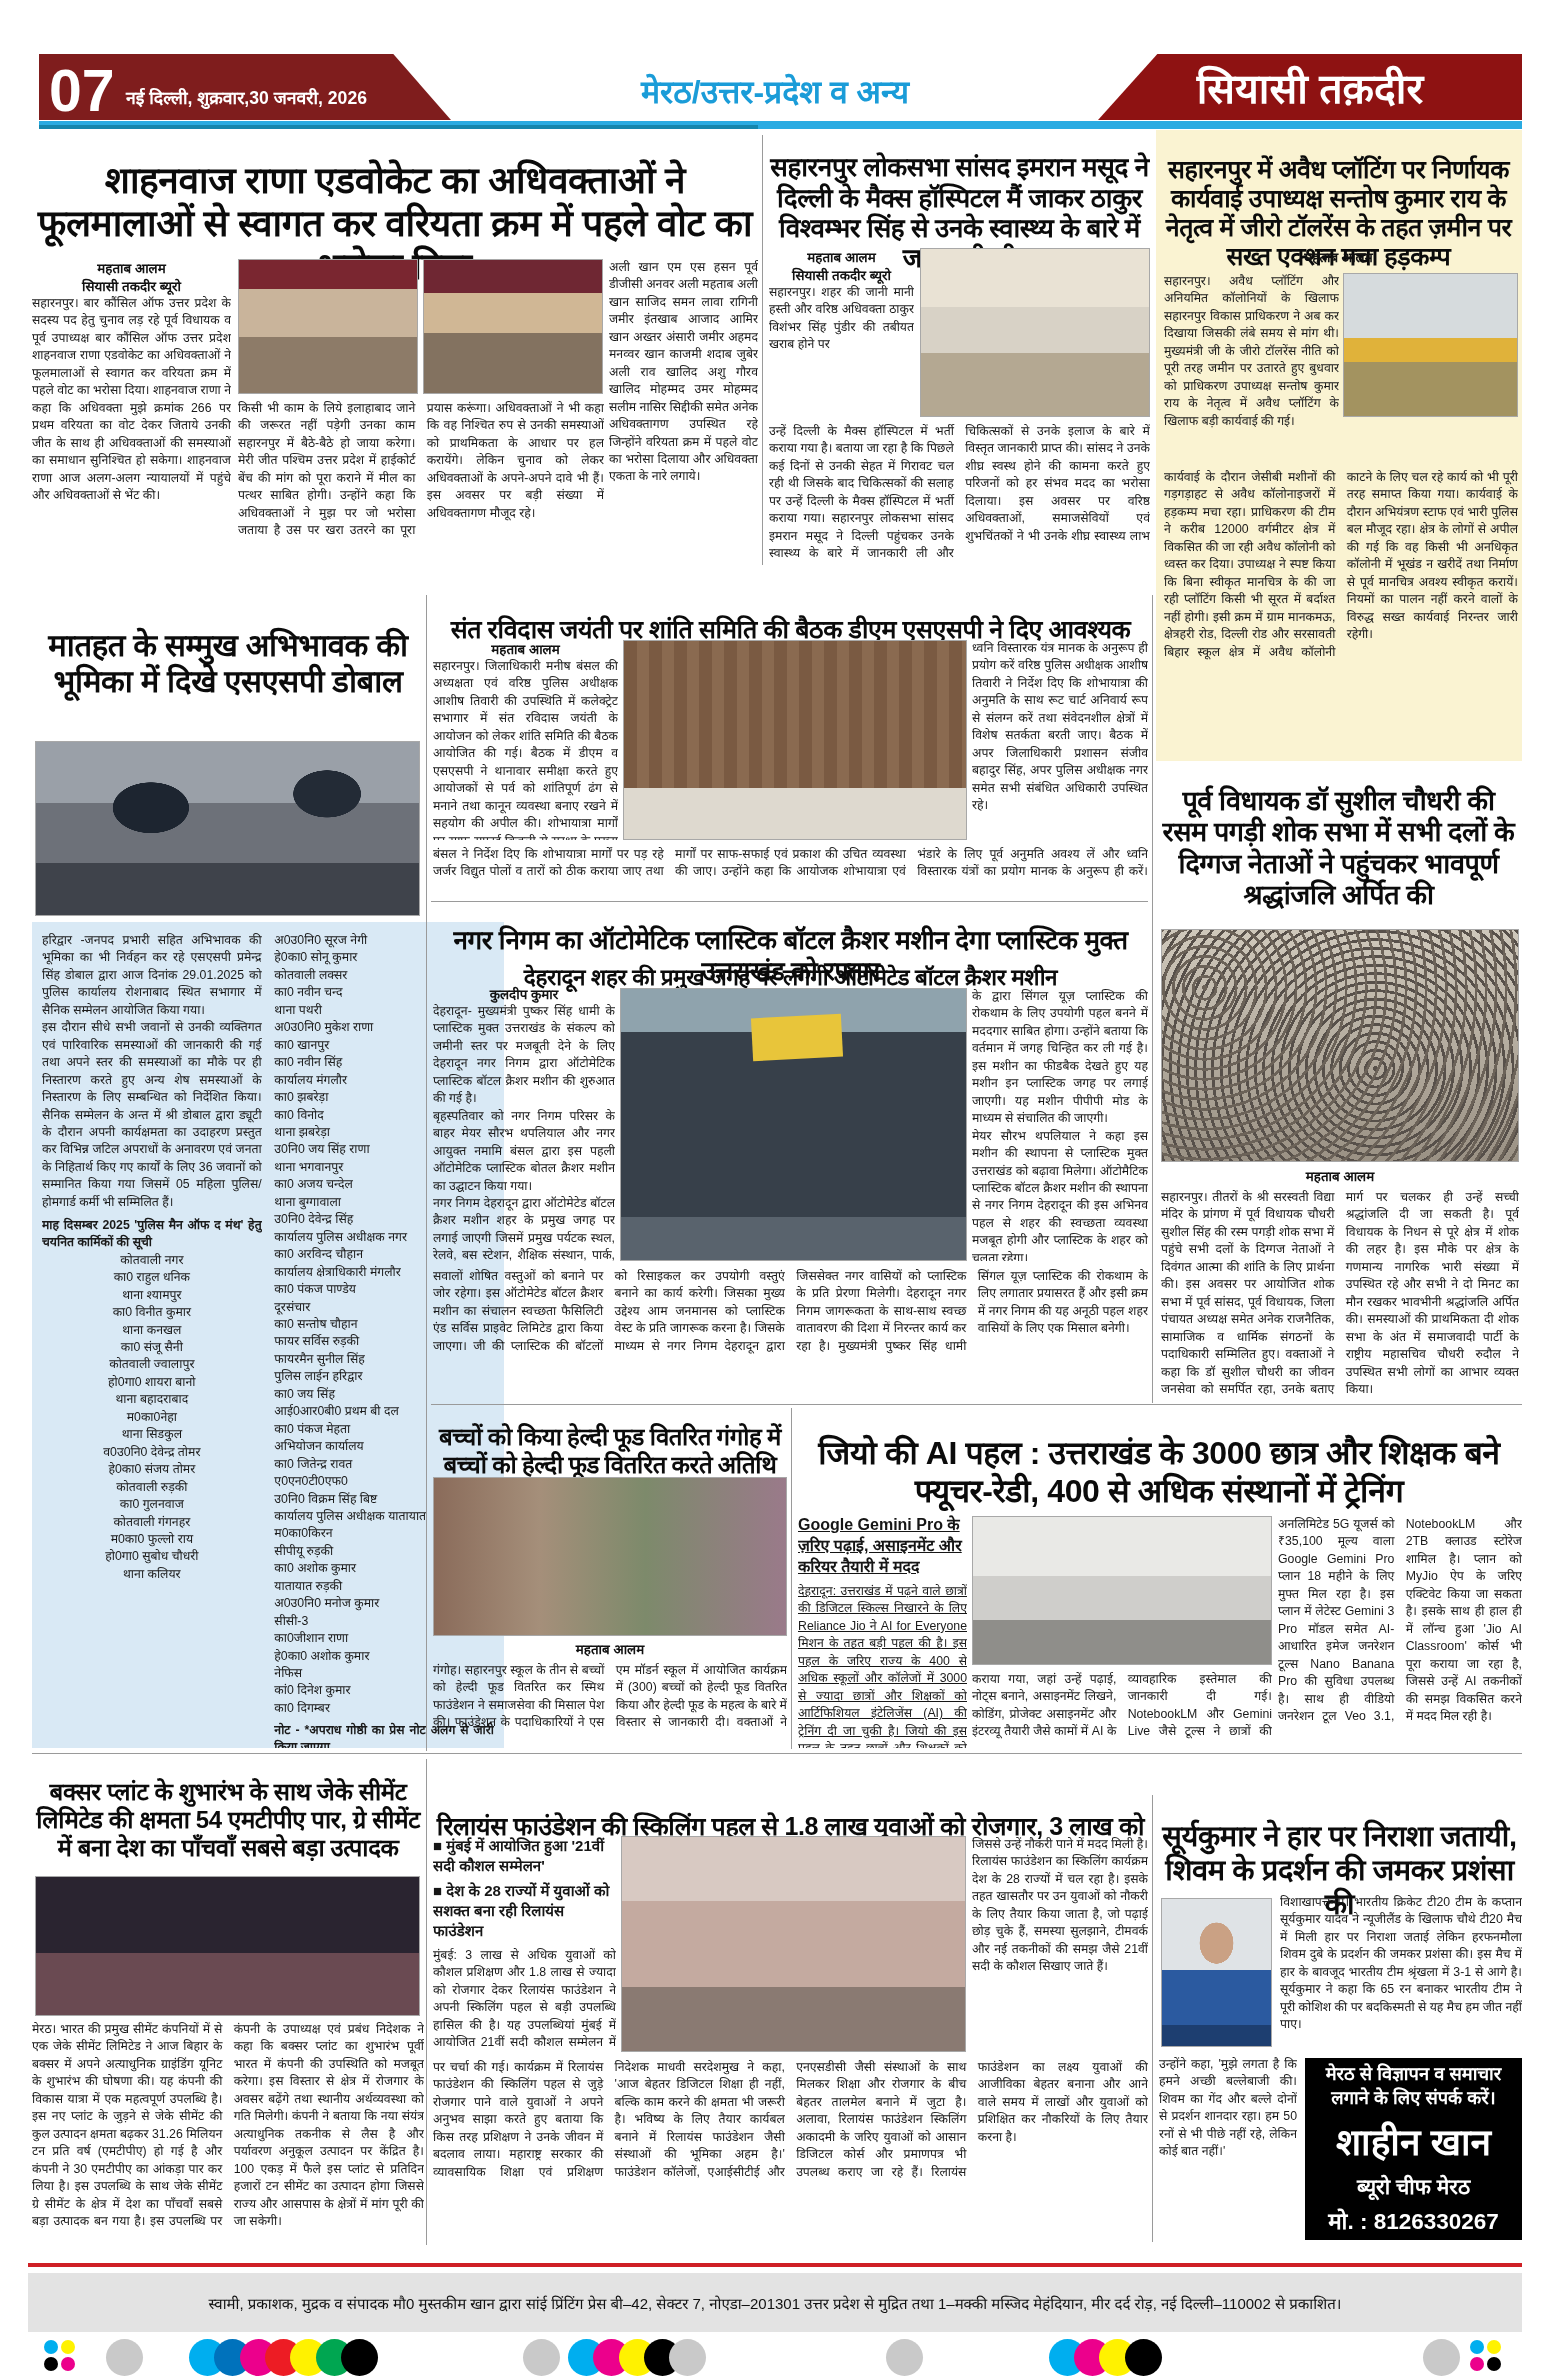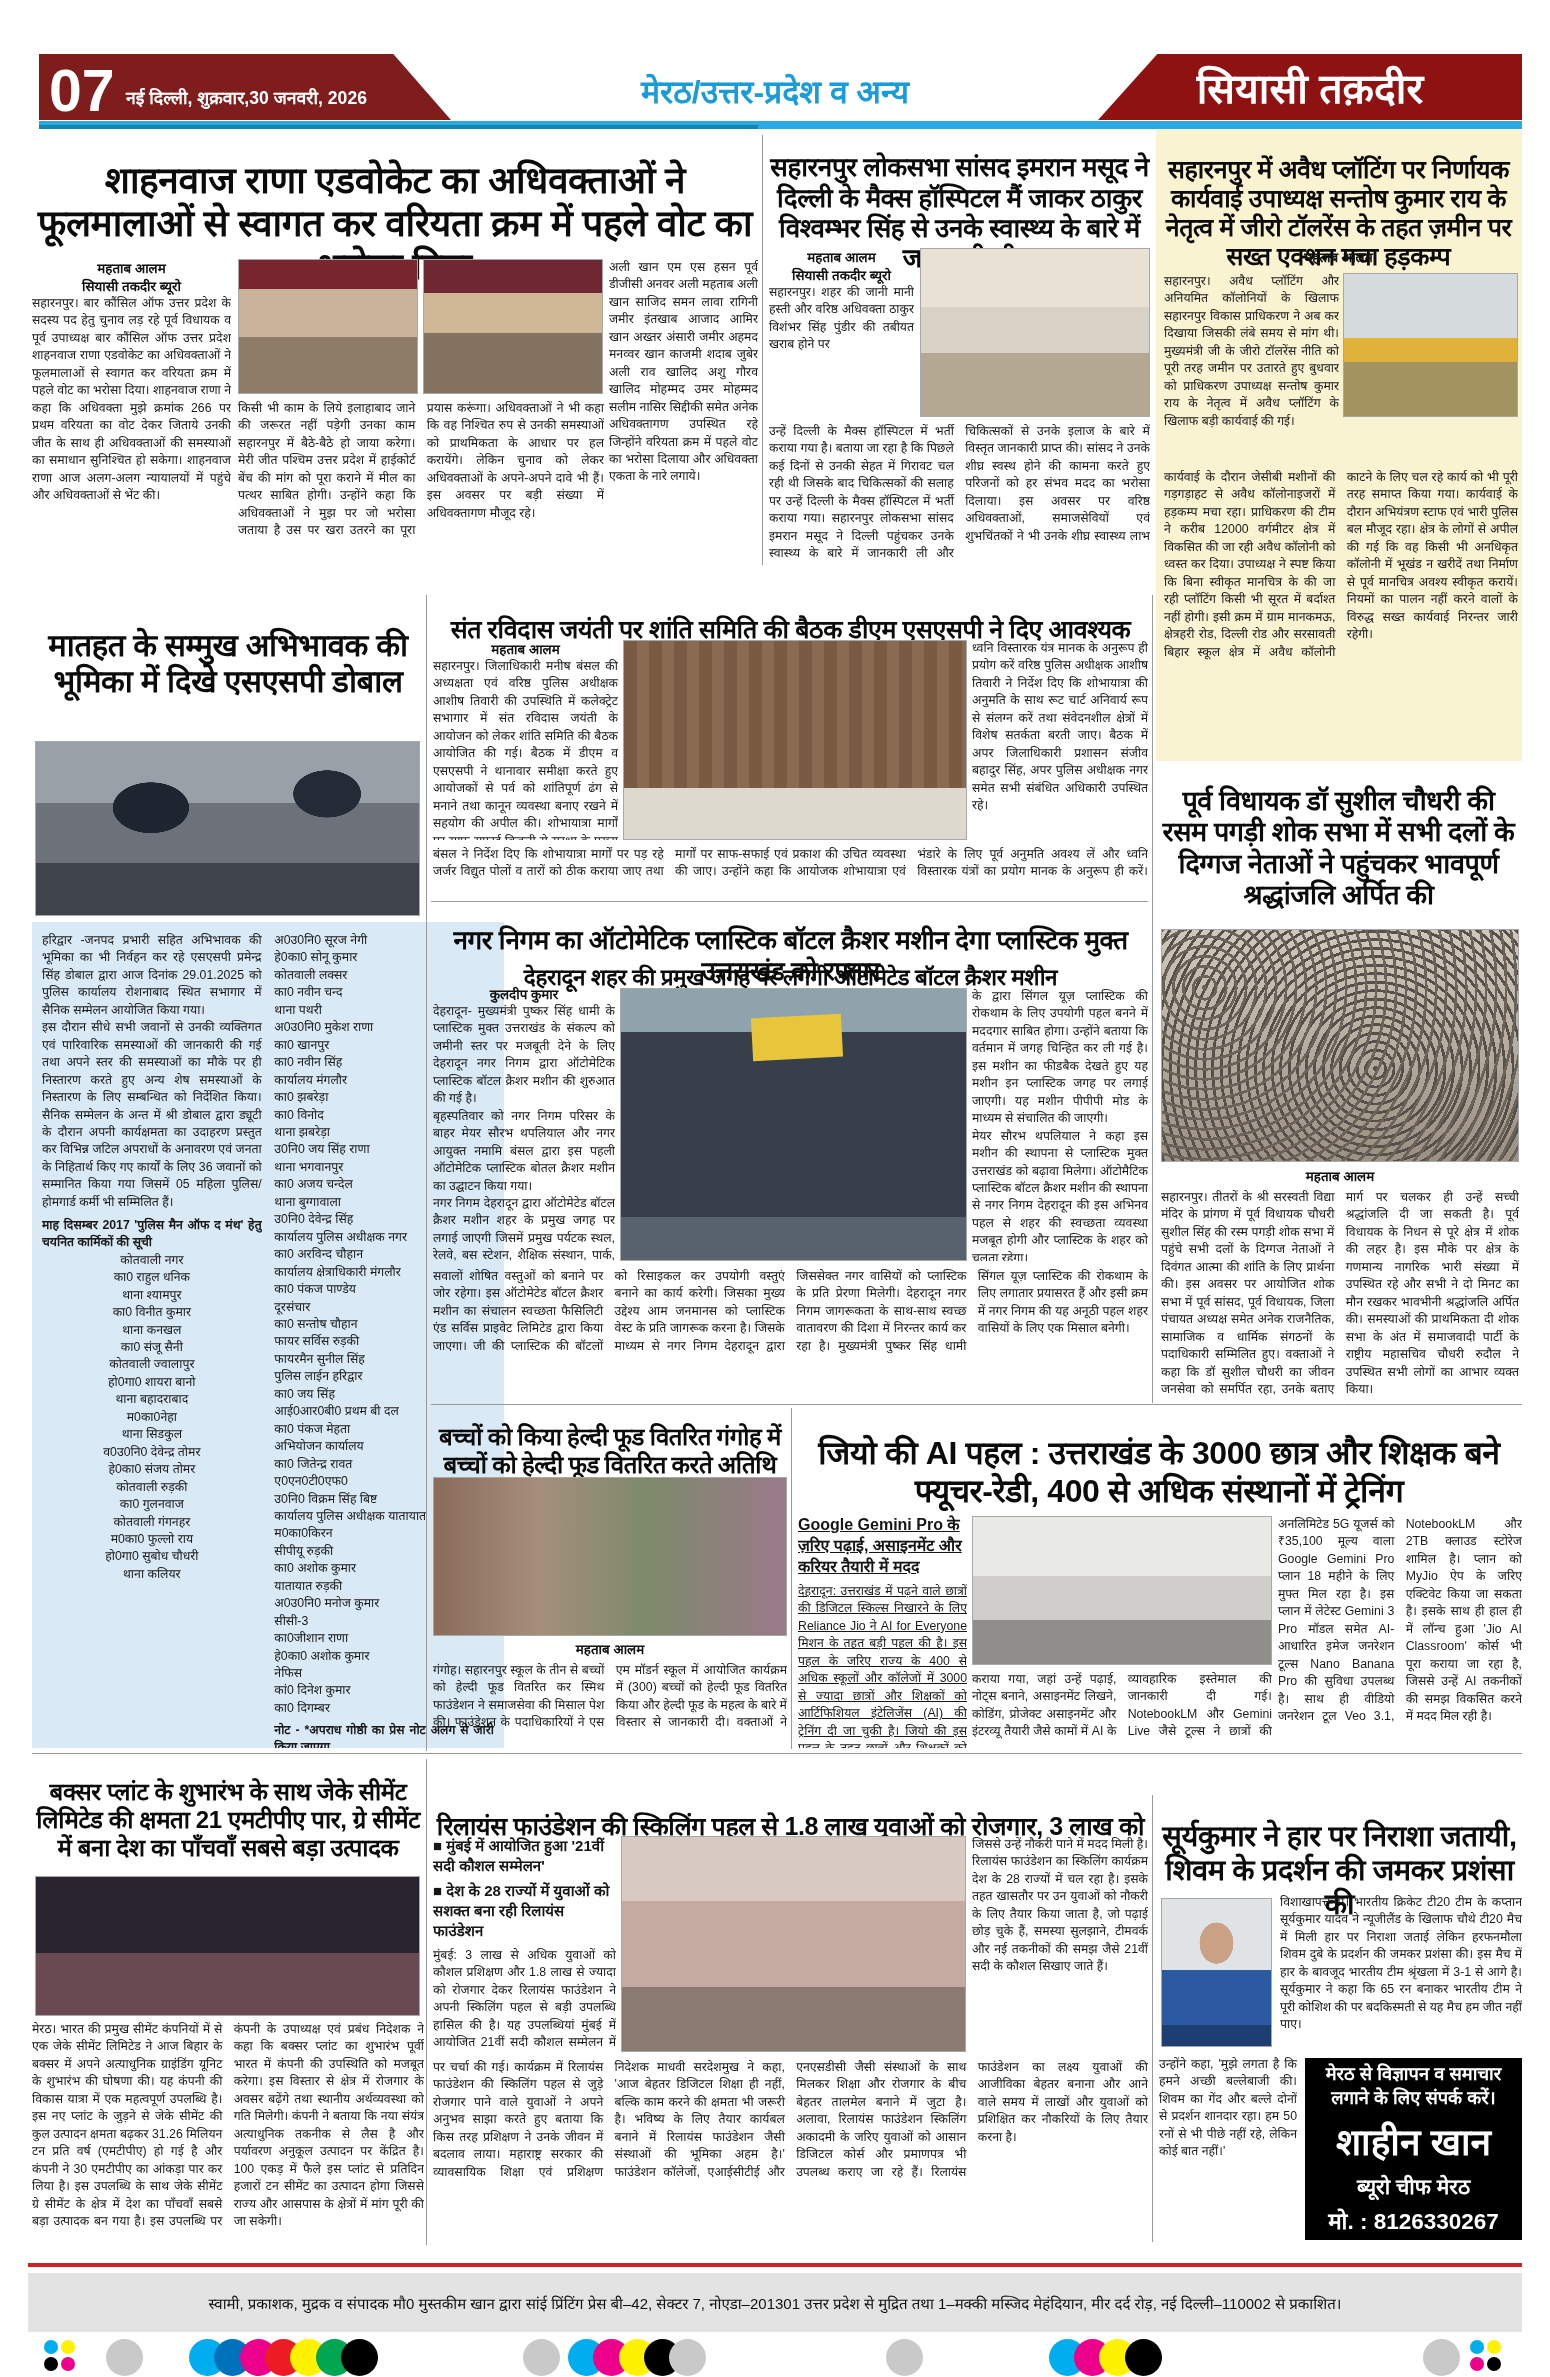--- a/index.html
+++ b/index.html
@@ -114,21 +114,21 @@
     <div class="abs bt c2" style="left:1164px;top:469px;width:354px;height:286px;">कार्यवाई के दौरान जेसीबी मशीनों की गड़गड़ाहट से अवैध कॉलोनाइजरों में हड़कम्प मचा रहा। प्राधिकरण की टीम ने करीब 12000 वर्गमीटर क्षेत्र में विकसित की जा रही अवैध कॉलोनी को ध्वस्त कर दिया। उपाध्यक्ष ने स्पष्ट किया कि बिना स्वीकृत मानचित्र के की जा रही प्लॉटिंग किसी भी सूरत में बर्दाश्त नहीं होगी। इसी क्रम में ग्राम मानकमऊ, क्षेत्रहरी रोड, दिल्ली रोड और सरसावती बिहार स्कूल क्षेत्र में अवैध कॉलोनी काटने के लिए चल रहे कार्य को भी पूरी तरह समाप्त किया गया। कार्यवाई के दौरान अभियंत्रण स्टाफ एवं भारी पुलिस बल मौजूद रहा। क्षेत्र के लोगों से अपील की गई कि वह किसी भी अनधिकृत कॉलोनी में भूखंड न खरीदें तथा निर्माण से पूर्व मानचित्र अवश्य स्वीकृत करायें। नियमों का पालन नहीं करने वालों के विरुद्ध सख्त कार्यवाई निरन्तर जारी रहेगी।</div>
   </section>
 
   <section>
     <h1 class="abs hl" style="left:32px;top:607px;width:392px;font-size:31px;">मातहत के सम्मुख अभिभावक की भूमिका में दिखे एसएसपी डोबाल</h1>
     <div class="abs ph ph-police" style="left:35px;top:741px;width:385px;height:175px;"></div>
     <div class="abs bluepanel lists" style="left:32px;top:922px;width:472px;height:826px;box-sizing:border-box;overflow:hidden;">
       <div>
         <div class="bt pre">हरिद्वार -जनपद प्रभारी सहित अभिभावक की भूमिका का भी निर्वहन कर रहे एसएसपी प्रमेन्द्र सिंह डोबाल द्वारा आज दिनांक 29.01.2025 को पुलिस कार्यालय रोशनाबाद स्थित सभागार में सैनिक सम्मेलन आयोजित किया गया।
 इस दौरान सीधे सभी जवानों से उनकी व्यक्तिगत एवं पारिवारिक समस्याओं की जानकारी की गई तथा अपने स्तर की समस्याओं का मौके पर ही निस्तारण करते हुए अन्य शेष समस्याओं के निस्तारण के लिए सम्बन्धित को निर्देशित किया। सैनिक सम्मेलन के अन्त में श्री डोबाल द्वारा ड्यूटी के दौरान अपनी कार्यक्षमता का उदाहरण प्रस्तुत कर विभिन्न जटिल अपराधों के अनावरण एवं जनता के निहितार्थ किए गए कार्यों के लिए 36 जवानों को सम्मानित किया गया जिसमें 05 महिला पुलिस/होमगार्ड कर्मी भी सम्मिलित हैं।</div>
-        <div class="bt listhead" style="margin-top:5.6px;">माह दिसम्बर 2017 'पुलिस मैन ऑफ द मंथ' हेतु चयनित कार्मिकों की सूची</div>
+        <div class="bt listhead" style="margin-top:5.6px;">माह दिसम्बर 2025 'पुलिस मैन ऑफ द मंथ' हेतु चयनित कार्मिकों की सूची</div>
         <div class="bt pre" style="text-align:center;">कोतवाली नगर
 का0 राहुल धनिक
 थाना श्यामपुर
 का0 विनीत कुमार
 थाना कनखल
 का0 संजू सैनी
 कोतवाली ज्वालापुर
 हो0गा0 शायरा बानो
 थाना बहादराबाद
 म0का0नेहा
@@ -249,21 +249,21 @@
       <div class="bt" style="margin-top:5.6px;">देहरादून: उत्तराखंड में पढ़ने वाले छात्रों की डिजिटल स्किल्स निखारने के लिए Reliance Jio ने AI for Everyone मिशन के तहत बड़ी पहल की है। इस पहल के जरिए राज्य के 400 से अधिक स्कूलों और कॉलेजों में 3000 से ज्यादा छात्रों और शिक्षकों को आर्टिफिशियल इंटेलिजेंस (AI) की ट्रेनिंग दी जा चुकी है। जियो की इस पहल के तहत छात्रों और शिक्षकों को Google Gemini Pro से परिचित</div>
     </div>
     <div class="abs ph ph-class" style="left:972px;top:1516px;width:300px;height:149px;"></div>
     <div class="abs bt c2" style="left:972px;top:1671px;width:300px;height:76px;">कराया गया, जहां उन्हें पढ़ाई, नोट्स बनाने, असाइनमेंट लिखने, कोडिंग, प्रोजेक्ट असाइनमेंट और इंटरव्यू तैयारी जैसे कामों में AI के व्यावहारिक इस्तेमाल की जानकारी दी गई। NotebookLM और Gemini Live जैसे टूल्स ने छात्रों की डिजिटल क्षमता को नई दिशा दी है।</div>
     <div class="abs bt c2" style="left:1278px;top:1516px;width:244px;height:231px;">अनलिमिटेड 5G यूजर्स को ₹35,100 मूल्य वाला Google Gemini Pro प्लान 18 महीने के लिए मुफ्त मिल रहा है। इस प्लान में लेटेस्ट Gemini 3 Pro मॉडल समेत AI-आधारित इमेज जनरेशन टूल्स Nano Banana Pro की सुविधा उपलब्ध है। साथ ही वीडियो जनरेशन टूल Veo 3.1, NotebookLM और 2TB क्लाउड स्टोरेज शामिल है। प्लान को MyJio ऐप के जरिए एक्टिवेट किया जा सकता है। इसके साथ ही हाल ही में लॉन्च हुआ 'Jio AI Classroom' कोर्स भी पूरा कराया जा रहा है, जिससे उन्हें AI तकनीकों की समझ विकसित करने में मदद मिल रही है।</div>
   </section>
 
   <div class="hline" style="left:32px;top:1753px;width:1490px;"></div>
 
   <section>
-    <h1 class="abs hl" style="left:32px;top:1762px;width:392px;font-size:24px;">बक्सर प्लांट के शुभारंभ के साथ जेके सीमेंट लिमिटेड की क्षमता 21 एमटीपीए पार, ग्रे सीमेंट में बना देश का पाँचवाँ सबसे बड़ा उत्पादक</h1>
+    <h1 class="abs hl" style="left:32px;top:1762px;width:392px;font-size:24px;">बक्सर प्लांट के शुभारंभ के साथ जेके सीमेंट लिमिटेड की क्षमता 54 एमटीपीए पार, ग्रे सीमेंट में बना देश का पाँचवाँ सबसे बड़ा उत्पादक</h1>
     <div class="abs ph ph-stage" style="left:35px;top:1876px;width:385px;height:140px;"></div>
     <div class="abs bt c2" style="left:32px;top:2021px;width:392px;height:224px;">मेरठ। भारत की प्रमुख सीमेंट कंपनियों में से एक जेके सीमेंट लिमिटेड ने आज बिहार के बक्सर में अपने अत्याधुनिक ग्राइंडिंग यूनिट के शुभारंभ की घोषणा की। यह कंपनी की विकास यात्रा में एक महत्वपूर्ण उपलब्धि है। इस नए प्लांट के जुड़ने से जेके सीमेंट की कुल उत्पादन क्षमता बढ़कर 31.26 मिलियन टन प्रति वर्ष (एमटीपीए) हो गई है और कंपनी ने 30 एमटीपीए का आंकड़ा पार कर लिया है। इस उपलब्धि के साथ जेके सीमेंट ग्रे सीमेंट के क्षेत्र में देश का पाँचवाँ सबसे बड़ा उत्पादक बन गया है। इस उपलब्धि पर कंपनी के उपाध्यक्ष एवं प्रबंध निदेशक ने कहा कि बक्सर प्लांट का शुभारंभ पूर्वी भारत में कंपनी की उपस्थिति को मजबूत करेगा। इस विस्तार से क्षेत्र में रोजगार के अवसर बढ़ेंगे तथा स्थानीय अर्थव्यवस्था को गति मिलेगी। कंपनी ने बताया कि नया संयंत्र अत्याधुनिक तकनीक से लैस है और पर्यावरण अनुकूल उत्पादन पर केंद्रित है। 100 एकड़ में फैले इस प्लांट से प्रतिदिन हजारों टन सीमेंट का उत्पादन होगा जिससे राज्य और आसपास के क्षेत्रों में मांग पूरी की जा सकेगी।</div>
   </section>
 
   <div class="vline" style="left:426px;top:1759px;height:486px;"></div>
 
   <section>
     <h1 class="abs hl" style="left:431px;top:1795px;width:719px;font-size:25px;">रिलायंस फाउंडेशन की स्किलिंग पहल से 1.8 लाख युवाओं को रोजगार, 3 लाख को प्रशिक्षण</h1>
     <div class="abs" style="left:433px;top:1836px;width:183px;height:216px;overflow:hidden;">
       <div style="font-weight:bold;font-size:15px;line-height:1.35;margin-bottom:4.2px;">

